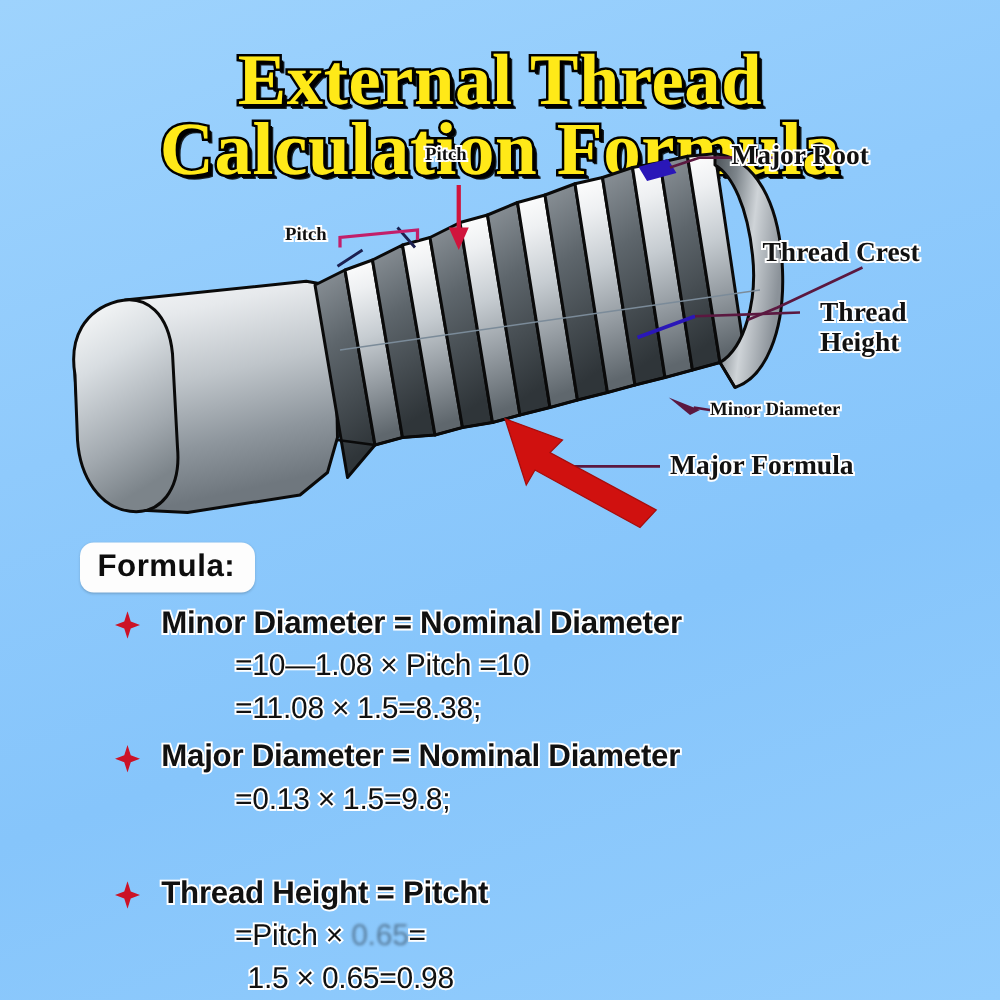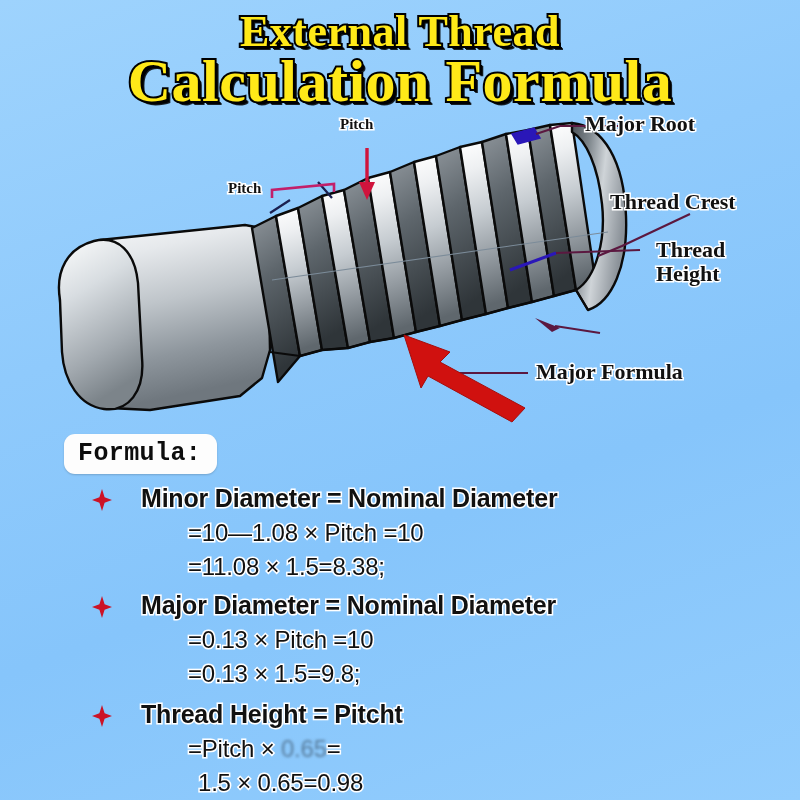--- a/index.html
+++ b/index.html
@@ -13,29 +13,30 @@
   #stage { position:absolute; inset:0; }
 
   
   .title-wrap {
     position:absolute; left:0; top:10px; width:800px;
     text-align:center; line-height:1.02;
   }
   .title-line {
     font-family: "Liberation Serif", serif;
     font-weight:700;
-    font-size:44px;
+    font-size:58px;
     letter-spacing:0.5px;
     color:#ffe918;
     -webkit-text-stroke: 4px #000;
     paint-order: stroke fill;
     text-shadow:
        3px 3px 0 #000, -1px -1px 0 #000,
        4px 4px 0 rgba(0,0,0,.85);
     white-space:nowrap;
+    margin-top:24px;
   }
   .title-line.l2 { font-size:60px; margin-top:-4px; }
 
   
   .diagram { position:absolute; left:0; top:120px; width:800px; height:310px; }
   .diagram svg { display:block; }
 
   
   .lbl {
     position:absolute;
@@ -51,27 +52,27 @@
   .lbl.sz-22 { font-size:22px; }
 
   
   .formula-badge {
     position:absolute; left:64px; top:434px;
     background:#fdfdfd;
     border-radius:11px;
     padding:5px 16px 6px 14px;
     font-size:25px; font-weight:700;
     color:#0d0d0d;
-    font-family:Liberation Mono, monospace;
+    font-family:Liberation Sans, sans-serif;
     letter-spacing:.4px;
     box-shadow:0 1px 2px rgba(0,0,0,.18);
   }
   .fblock { position:absolute; left:92px; }
   .fhead {
-    display:flex; align-items:center; gap:29px;
+    display:flex; align-items:center; gap:17px;
     font-size:25px; font-weight:700; color:#111;
     font-family:"Liberation Sans", sans-serif;
     -webkit-text-stroke: 3px #fff;
     paint-order: stroke fill;
     white-space:nowrap;
     letter-spacing:-.2px;
   }
   .bullet { width:20px; height:22px; flex:0 0 20px; position:relative; top:1px; }
   .fline {
     margin-left:96px;
@@ -216,20 +217,21 @@
 
     <div class="lbl sz-22" style="left:585px; top:-8px;">Major Root</div>
 
     <div class="lbl sz-22" style="left:656px; top:118px;">
       <div>Thread</div>
       <div>Height</div>
     </div>
 
     <div class="lbl sz-22" style="left:610px; top:70px;">Thread Crest</div>
 
+    <div class="lbl sz-21" style="left:568px; top:200px;">Minor Diameter</div>
 
     <div class="lbl sz-22" style="left:536px; top:240px;">Major Formula</div>
   </div>
 
   <div class="formula-badge">Formula:</div>
 
   <div class="fblock" style="top:484px;">
     <div class="fhead">
       <svg class="bullet" viewBox="0 0 20 22">
         <path d="M10 0 L12.6 8.2 L20 11 L12.6 13.8 L10 22 L7.4 13.8 L0 11 L7.4 8.2 Z" fill="#cc1226"></path>
@@ -240,21 +242,20 @@
     <div class="fline">=11.08 × 1.5=8.38;</div>
   </div>
 
   <div class="fblock" style="top:591px;">
     <div class="fhead">
       <svg class="bullet" viewBox="0 0 20 22">
         <path d="M10 0 L12.6 8.2 L20 11 L12.6 13.8 L10 22 L7.4 13.8 L0 11 L7.4 8.2 Z" fill="#cc1226"></path>
       </svg>
       <span>Major Diameter = Nominal Diameter</span>
     </div>
-    <div class="fline">=0.13 × Pitch =10</div>
     <div class="fline">=0.13 × 1.5=9.8;</div>
   </div>
 
   <div class="fblock" style="top:700px;">
     <div class="fhead">
       <svg class="bullet" viewBox="0 0 20 22">
         <path d="M10 0 L12.6 8.2 L20 11 L12.6 13.8 L10 22 L7.4 13.8 L0 11 L7.4 8.2 Z" fill="#cc1226"></path>
       </svg>
       <span>Thread Height = Pitcht</span>
     </div>

